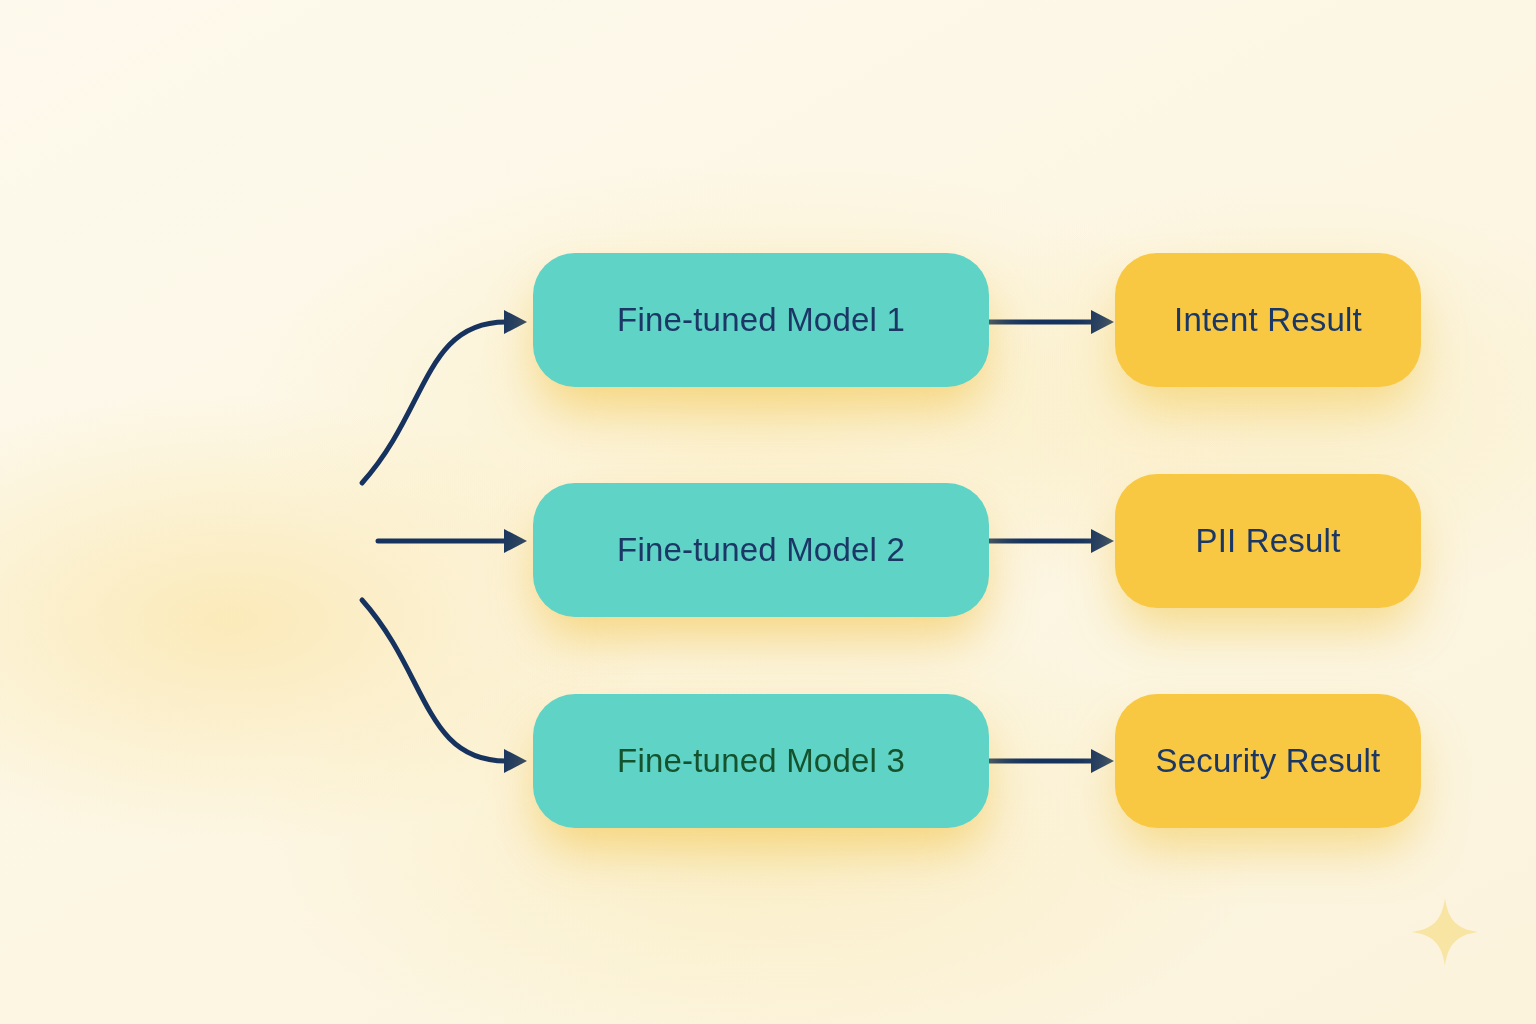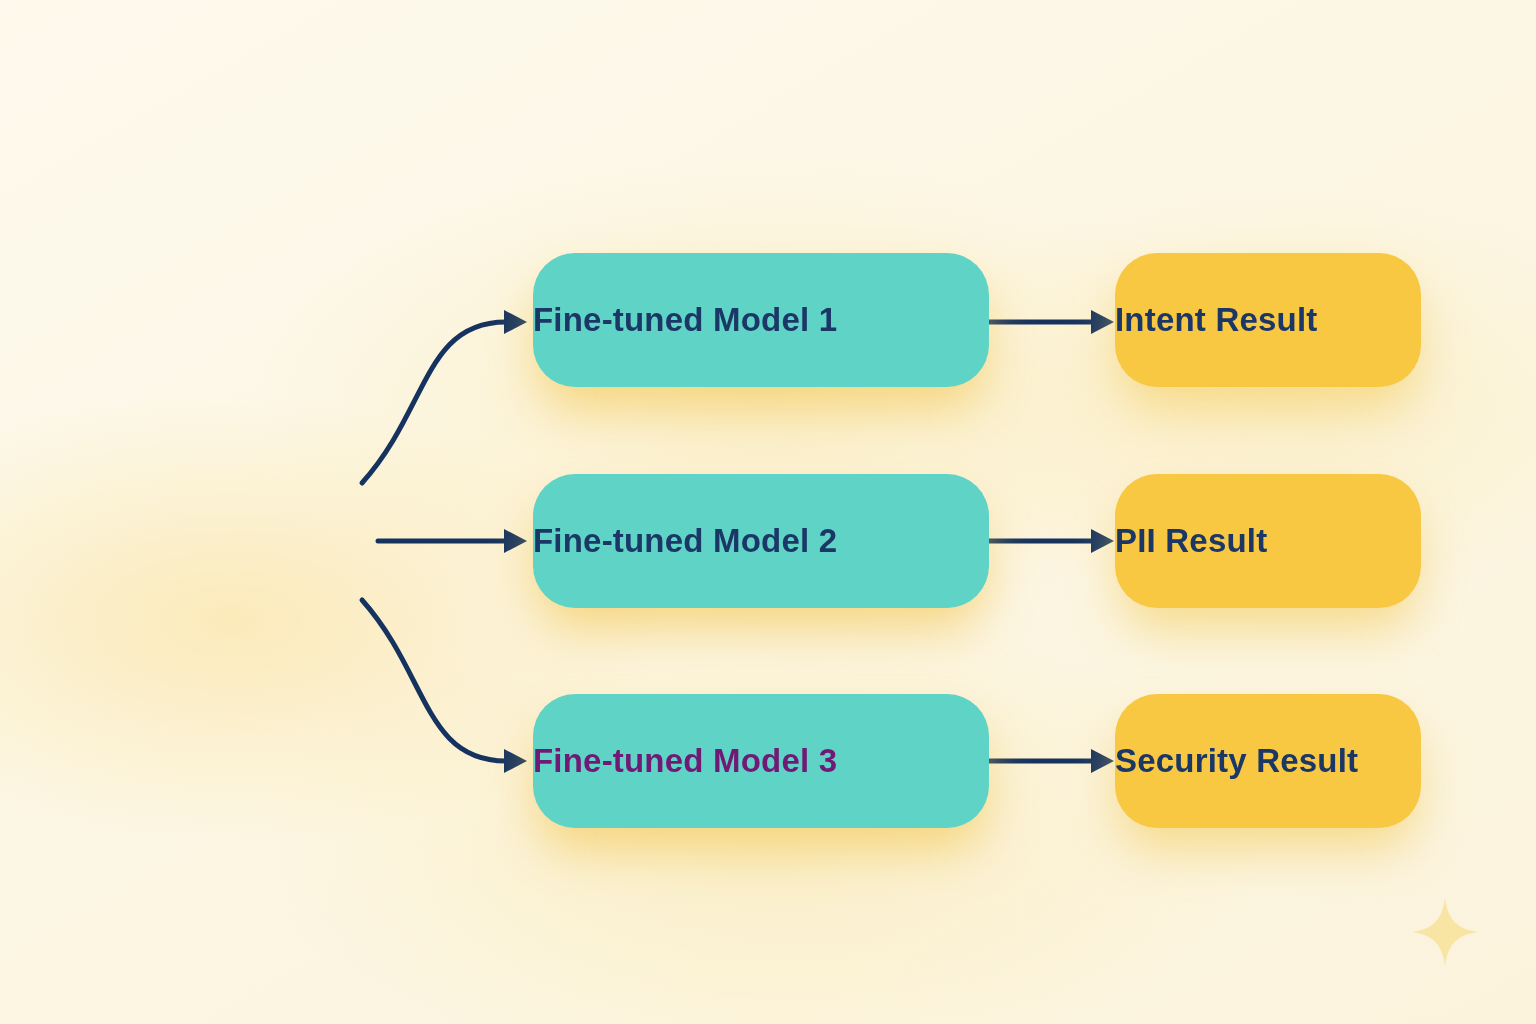--- a/index.html
+++ b/index.html
@@ -25,21 +25,22 @@
     position: absolute;
     left: 0; top: 0;
     width: 1536px;
     height: 1024px;
     z-index: 1;
   }
   .node {
     position: absolute;
     display: flex;
     align-items: center;
-    font-weight: bold;
+    justify-content: center;
+    font-weight: normal;
     font-size: 33px;
     letter-spacing: 0.2px;
     z-index: 2;
     text-align: center;
   }
   .node-input {
     left: 84px; top: 476px;
     width: 293px; height: 131px;
     border-radius: 36px;
     background: #7a63da;
@@ -96,24 +97,24 @@
       <polygon points="1091,310 1114,322 1091,334"></polygon>
       <polygon points="1091,529 1114,541 1091,553"></polygon>
       <polygon points="1091,749 1114,761 1091,773"></polygon>
     </g>
   </svg>
 
 
   <div class="node node-model row-1" style="background: rgb(95, 211, 197); color: rgb(27, 55, 102);">
     <span>Fine-tuned Model 1</span>
   </div>
-  <div class="node node-model row-2" style="background: rgb(95, 211, 197); color: rgb(27, 55, 102);">
+  <div class="node node-model row-2" style="background: rgb(95, 211, 197); color: rgb(27, 55, 102); margin-top: 9px;">
     <span>Fine-tuned Model 2</span>
   </div>
-  <div class="node node-model row-3" style="background: rgb(95, 211, 197); color: #701a75;">
+  <div class="node node-model row-3" style="background: rgb(95, 211, 197); color: #14532d;">
     <span>Fine-tuned Model 3</span>
   </div>
 
   <div class="node node-result row-1" style="background: rgb(248, 200, 67); color: rgb(27, 55, 102);">
     <span>Intent Result</span>
   </div>
   <div class="node node-result row-2" style="background: rgb(248, 200, 67); color: rgb(27, 55, 102);">
     <span>PII Result</span>
   </div>
   <div class="node node-result row-3" style="background: rgb(248, 200, 67); color: rgb(27, 55, 102);">

